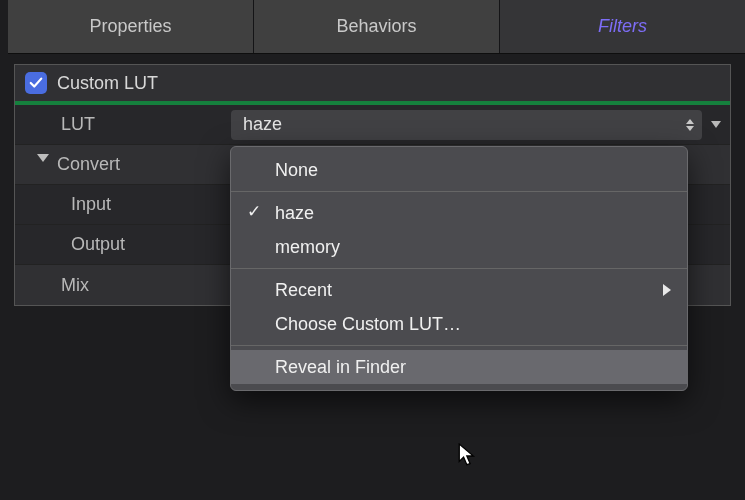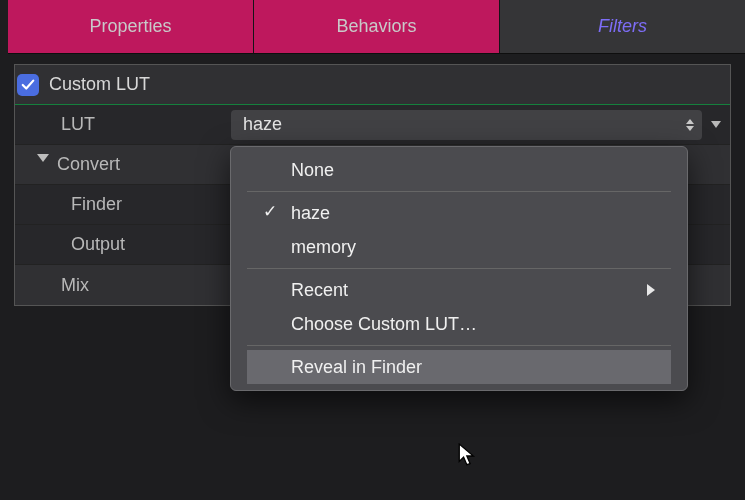--- a/index.html
+++ b/index.html
@@ -8,21 +8,21 @@
     background: #1d1d1f;
     font-family: -apple-system, "Helvetica Neue", Arial, sans-serif;
     font-size: 18px;
     color: #d8d8d8;
     overflow: hidden;
     position: relative;
   }
   .tabbar {
     display: flex;
     height: 54px;
-    background: #be185d;
+    background: #404040;
     border-bottom: 1px solid #0e0e0e;
     margin-left: 8px;
   }
   .tab {
     flex: 1 1 0;
     display: flex;
     align-items: center;
     justify-content: center;
     color: #c9c9c9;
     border-right: 1px solid #141416;
@@ -36,23 +36,23 @@
     font-style: italic;
   }
   .panel {
     margin: 10px 14px 0 14px;
     border: 1px solid #555;
   }
   .header-row {
     display: flex;
     align-items: center;
     height: 40px;
-    padding: 0 2px;
+    padding: 0 10px;
     background: #303033;
-    border-bottom: 1px solid #15803d;
+    border-bottom: 4px solid #15803d;
   }
   .checkbox {
     width: 22px; height: 22px;
     border-radius: 5px;
     background: #4a6de0;
     display: flex; align-items: center; justify-content: center;
     margin-right: 10px;
   }
   .checkbox svg { width: 14px; height: 14px; }
   .param-row {
@@ -110,21 +110,21 @@
   .chev-down { width:0;height:0;border-left:5px solid transparent;border-right:5px solid transparent;border-top:7px solid #b8b8b8;}
   .menu {
     position: absolute;
     left: 230px;
     top: 146px;
     width: 458px;
     background: #4b4b4f;
     border: 1px solid #6a6a6d;
     border-radius: 6px;
     box-shadow: 0 10px 30px rgba(0,0,0,0.6);
-    padding: 6px 16px;
+    padding: 6px 0;
     color: #f0f0f0;
   }
   .menu-item {
     height: 34px;
     display: flex;
     align-items: center;
     padding: 0 18px 0 44px;
     position: relative;
   }
   .menu-item.highlight { background: #69696e; }
@@ -191,21 +191,21 @@
   <div class="param-row light">
     <div class="label-col">
         <div class="disclose"></div>
         <span>Convert</span>
       </div>
     <div class="value-col"></div>
   </div>
 
   <div class="param-row dark">
     <div class="label-col indent-2">
-        <span>Finder</span>
+        <span>Input</span>
       </div>
     <div class="value-col"></div>
   </div>
 
   <div class="param-row dark">
     <div class="label-col indent-2">
         <span>Output</span>
       </div>
     <div class="value-col"></div>
   </div>

